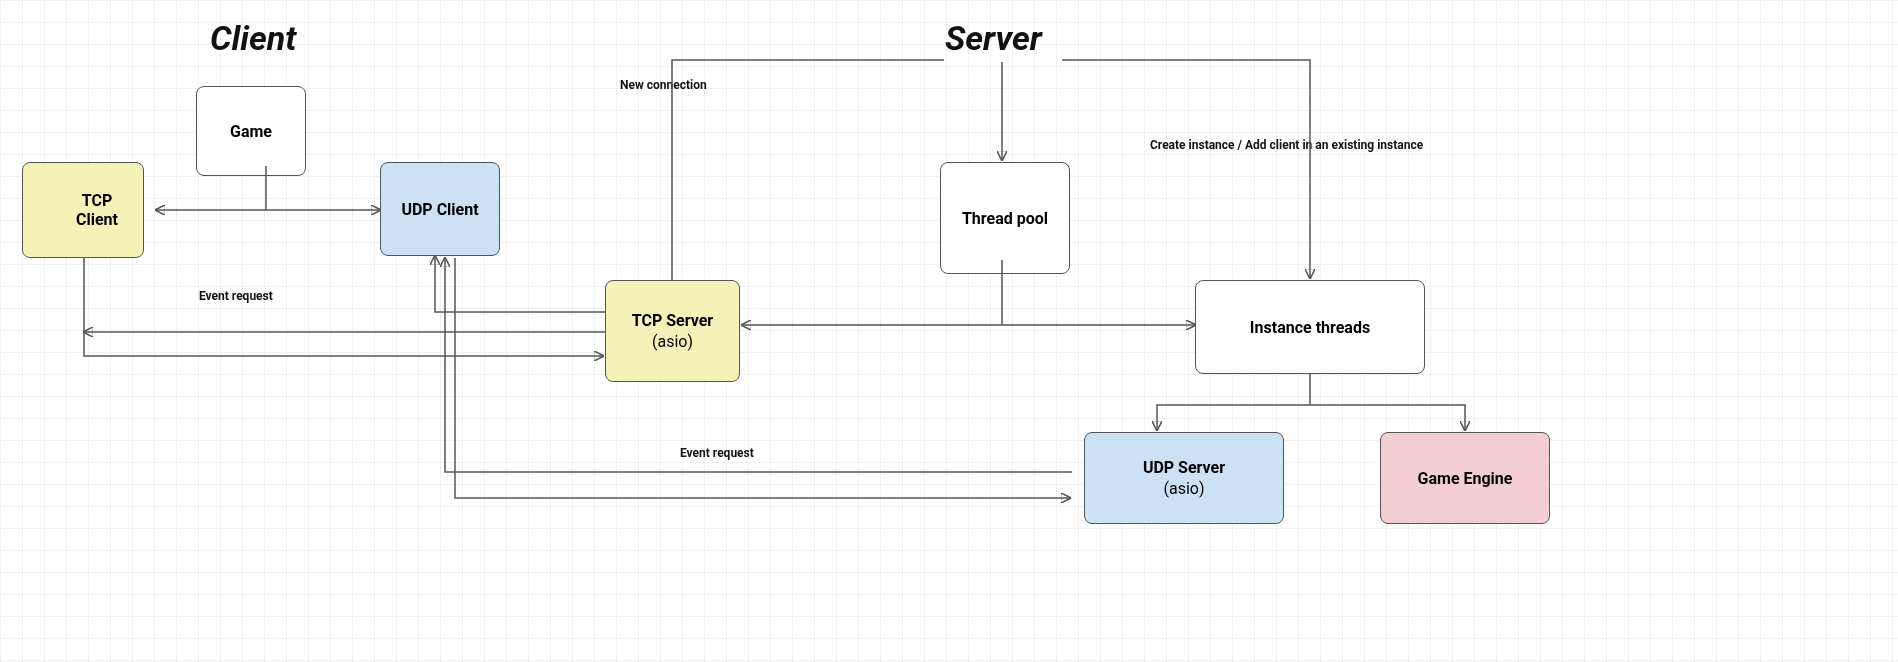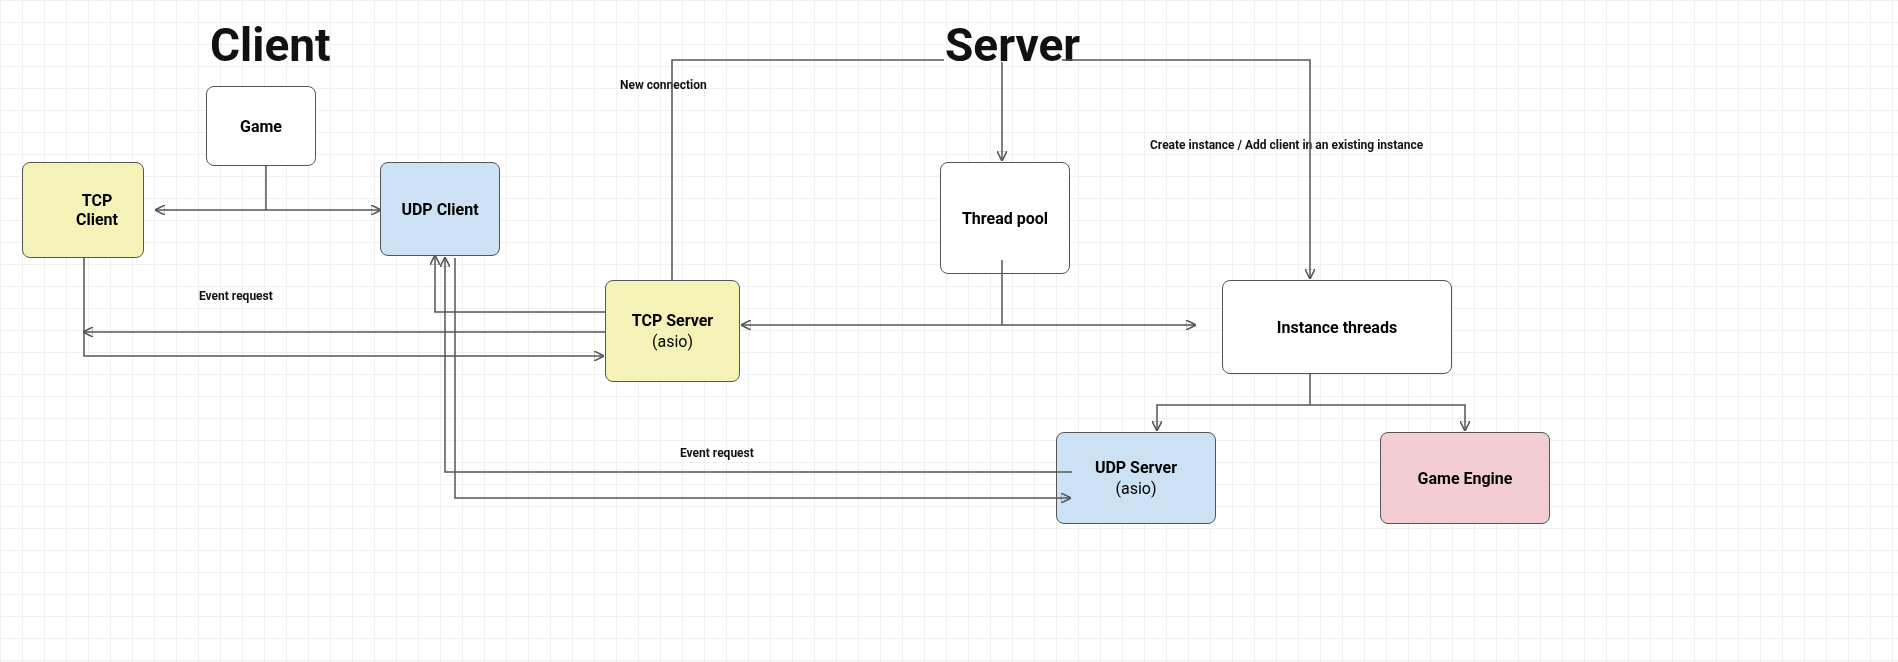--- a/index.html
+++ b/index.html
@@ -13,23 +13,24 @@
     width:1898px;
     height:662px;
     background-image:
       linear-gradient(to right, #f0f0f0 1px, transparent 1px),
       linear-gradient(to bottom, #f0f0f0 1px, transparent 1px);
     background-size:22px 22px;
     overflow:hidden;
   }
   .title{
     position:absolute;
-    font-size:46px;
+    font-size:34px;
     font-weight:700;
     color:#111;
+    font-style:italic;
   }
   .node{
     position:absolute;
     border:1.5px solid #555;
     border-radius:8px;
     background:#fff;
     display:flex;
     flex-direction:column;
     align-items:center;
     justify-content:center;
@@ -63,46 +64,46 @@
   }
 </style>
 </head>
 <body>
 
 <div class="canvas">
 
   <div class="title" style="left:210px;top:18px;">Client</div>
   <div class="title" style="left:945px;top:18px;">Server</div>
 
-  <div class="node" style="left:206px;top:86px;width:110px;height:80px;">
+  <div class="node" style="left:196px;top:86px;width:110px;height:90px;">
     <span class="name">Game</span>
   </div>
 
   <div class="node yellow" style="left:22px;top:162px;width:122px;height:96px;padding-left:36px;">
     <span class="name">TCP Client</span>
   </div>
 
   <div class="node blue" style="left:380px;top:162px;width:120px;height:94px;">
     <span class="name">UDP Client</span>
   </div>
 
   <div class="node yellow" style="left:605px;top:280px;width:135px;height:102px;">
     <span class="name">TCP Server</span>
     <span class="sub">(asio)</span>
   </div>
 
   <div class="node" style="left:940px;top:162px;width:130px;height:112px;">
     <span class="name">Thread pool</span>
   </div>
 
-  <div class="node" style="left:1195px;top:280px;width:230px;height:94px;margin-left:27px;">
+  <div class="node" style="left:1195px;top:280px;width:230px;height:94px;">
     <span class="name">Instance threads</span>
   </div>
 
-  <div class="node blue" style="left:1056px;top:432px;width:160px;height:92px;">
+  <div class="node blue" style="left:1084px;top:432px;width:200px;height:92px;">
     <span class="name">UDP Server</span>
     <span class="sub">(asio)</span>
   </div>
 
   <div class="node red" style="left:1380px;top:432px;width:170px;height:92px;">
     <span class="name">Game Engine</span>
   </div>
 
   <div class="label" style="left:620px;top:78px;">New connection</div>
   <div class="label" style="left:199px;top:289px;">Event request</div>

